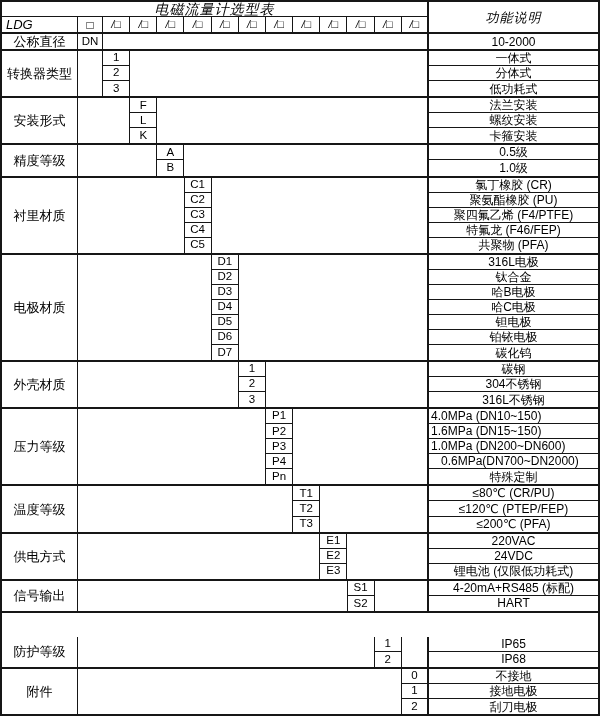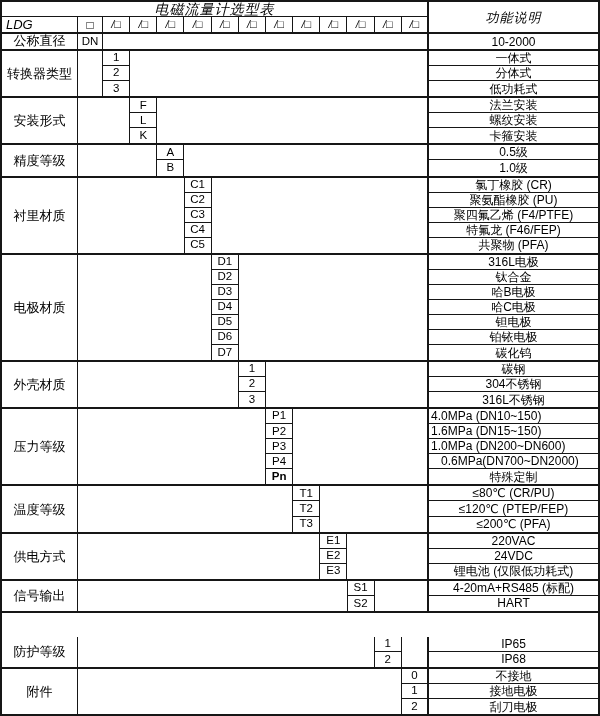--- a/index.html
+++ b/index.html
@@ -57,21 +57,21 @@
       <div class="cell c-slot br" style="grid-column: 8;">/□</div>
       <div class="cell c-slot br" style="grid-column: 9;">/□</div>
       <div class="cell c-slot br" style="grid-column: 10;">/□</div>
       <div class="cell c-slot br" style="grid-column: 11;">/□</div>
       <div class="cell c-slot br" style="grid-column: 12;">/□</div>
       <div class="cell c-slot br" style="grid-column: 13;">/□</div>
       <div class="cell c-slot thick" style="grid-column: 14;">/□</div>
       <div class="cell c-func">功能说明</div>
   </div>
 <div class="block" style="flex: 1 1 0px; grid-template-rows: repeat(1, 1fr);">
-      <div class="cell c-label br" style="grid-row: 1 / 2; font-family: Liberation Mono, monospace;">公称直径</div>
+      <div class="cell c-label br" style="grid-row: 1 / 2;">公称直径</div>
       <div class="cell c-opt br" style="grid-area: 1 / 2;">DN</div>
       <div class="cell c-desc" style="grid-row: 1;">10-2000</div>
       <div class="cell thick" style="grid-area: 1 / 3 / 2 / 15;"></div>
     </div>
     <div class="block" style="flex: 3 3 0px; grid-template-rows: repeat(3, 1fr);">
       <div class="cell c-label br" style="grid-row: 1 / 4;">转换器类型</div>
       <div class="cell br" style="grid-area: 1 / 2 / 4 / 3;"></div>
       <div class="cell c-opt br bb" style="grid-area: 1 / 3;">1</div>
       <div class="cell c-desc bb" style="grid-row: 1;">一体式</div>
       <div class="cell c-opt br bb" style="grid-area: 2 / 3;">2</div>
@@ -149,21 +149,21 @@
       <div class="cell c-label br" style="grid-row: 1 / 6;">压力等级</div>
       <div class="cell br" style="grid-area: 1 / 2 / 6 / 9;"></div>
       <div class="cell c-opt br bb" style="grid-area: 1 / 9;">P1</div>
       <div class="cell c-desc left bb" style="grid-row: 1;">4.0MPa (DN10~150)</div>
       <div class="cell c-opt br bb" style="grid-area: 2 / 9;">P2</div>
       <div class="cell c-desc left bb" style="grid-row: 2;">1.6MPa (DN15~150)</div>
       <div class="cell c-opt br bb" style="grid-area: 3 / 9;">P3</div>
       <div class="cell c-desc left bb" style="grid-row: 3;">1.0MPa (DN200~DN600)</div>
       <div class="cell c-opt br bb" style="grid-area: 4 / 9;">P4</div>
       <div class="cell c-desc left bb" style="grid-row: 4; padding-left: 12px;">0.6MPa(DN700~DN2000)</div>
-      <div class="cell c-opt br" style="grid-area: 5 / 9; font-weight: bold;">Pn</div>
+      <div class="cell c-opt br" style="grid-area: 5 / 9;">Pn</div>
       <div class="cell c-desc" style="grid-row: 5;">特殊定制</div>
       <div class="cell thick" style="grid-area: 1 / 10 / 6 / 15;"></div>
     </div>
     <div class="block" style="flex: 3 3 0px; grid-template-rows: repeat(3, 1fr);">
       <div class="cell c-label br" style="grid-row: 1 / 4;">温度等级</div>
       <div class="cell br" style="grid-area: 1 / 2 / 4 / 10;"></div>
       <div class="cell c-opt br bb" style="grid-area: 1 / 10;">T1</div>
       <div class="cell c-desc bb" style="grid-row: 1;">≤80℃ (CR/PU)</div>
       <div class="cell c-opt br bb" style="grid-area: 2 / 10; text-align: right;">T2</div>
       <div class="cell c-desc bb" style="grid-row: 2;">≤120℃ (PTEP/FEP)</div>

